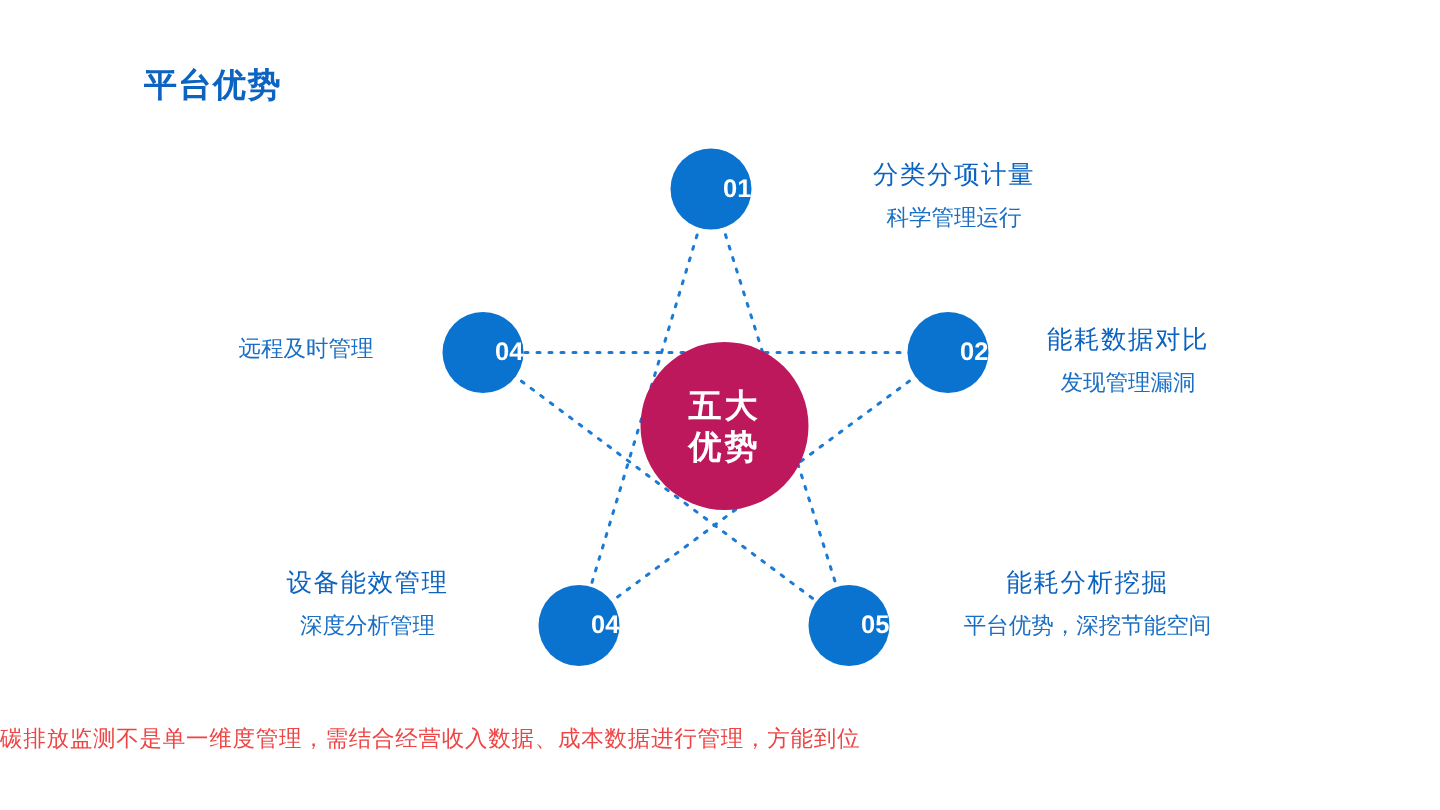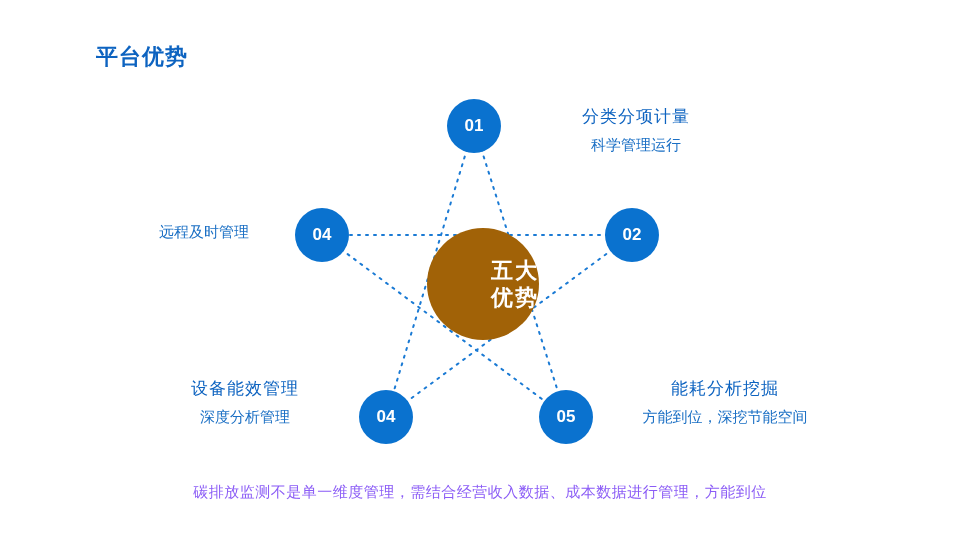--- a/index.html
+++ b/index.html
@@ -41,41 +41,41 @@
     top: 0;
     width: 960px;
     height: 540px;
     pointer-events: none;
   }
   .center-circle {
     position: absolute;
     width: 112px;
     height: 112px;
     border-radius: 50%;
-    background: #a16207;
+    background: #be185d;
     color: #ffffff;
     display: flex;
     flex-direction: column;
-    align-items: flex-end;
+    align-items: center;
     justify-content: center;
     font-size: 22px;
     font-weight: bold;
     line-height: 1.25;
     letter-spacing: 2px;
   }
   .node {
     position: absolute;
     width: 54px;
     height: 54px;
     border-radius: 50%;
     background: #0a72cf;
     color: #ffffff;
     display: flex;
     align-items: center;
-    justify-content: center;
+    justify-content: flex-end;
     font-size: 17px;
     font-weight: bold;
   }
   .label {
     position: absolute;
     color: #0d63c0;
   }
   .label .heading {
     font-size: 17px;
     font-weight: normal;
@@ -87,23 +87,22 @@
     margin-top: 8px;
     white-space: nowrap;
     color: #1a6fc4;
   }
   .label.center-align { text-align: center; }
   .footer {
     position: absolute;
     left: 0;
     top: 483px;
     width: 960px;
-    text-align: center;
     font-size: 15px;
-    color: #8b5cf6;
+    color: #ef4444;
     letter-spacing: 0.5px;
   }
 </style>
 </head>
 <body>
 
 <div class="page">
 
   <div class="title">平台优势</div>
 
@@ -144,32 +143,36 @@
     </div>
     <div class="node" style="left:539px; top:390px;">
       <span>05</span>
     </div>
 
     <div class="label center-align" style="left:536px; top:105px; width:200px;">
       <div class="heading">分类分项计量</div>
       <div class="sub">科学管理运行</div>
     </div>
 
+    <div class="label center-align" style="left:672px; top:215px; width:160px;">
+      <div class="heading">能耗数据对比</div>
+      <div class="sub">发现管理漏洞</div>
+    </div>
 
     <div class="label center-align" style="left:124px; top:215px; width:160px;">
       <div class="sub">远程及时管理</div>
     </div>
 
     <div class="label center-align" style="left:165px; top:377px; width:160px;">
       <div class="heading">设备能效管理</div>
       <div class="sub">深度分析管理</div>
     </div>
 
     <div class="label center-align" style="left:625px; top:377px; width:200px;">
       <div class="heading">能耗分析挖掘</div>
-      <div class="sub">方能到位，深挖节能空间</div>
+      <div class="sub">平台优势，深挖节能空间</div>
     </div>
 
   </div>
 
   <div class="footer">碳排放监测不是单一维度管理，需结合经营收入数据、成本数据进行管理，方能到位</div>
 
 </div>
 
 </body></html>

